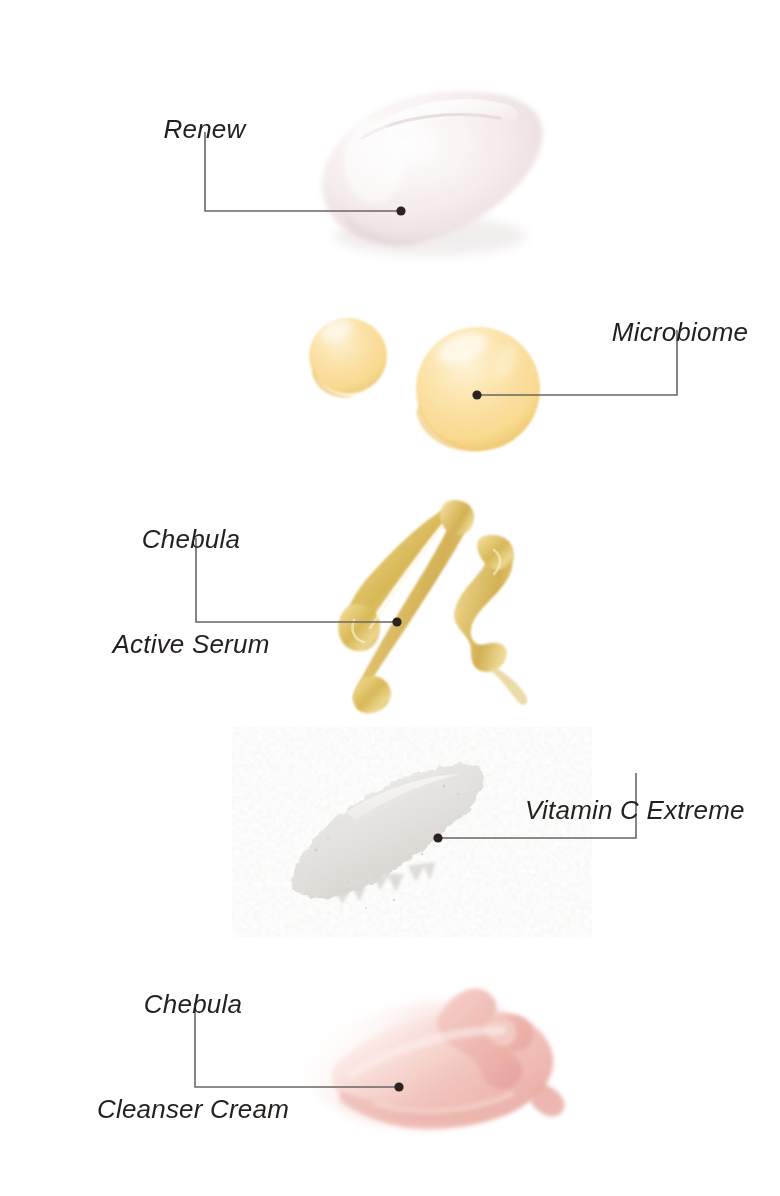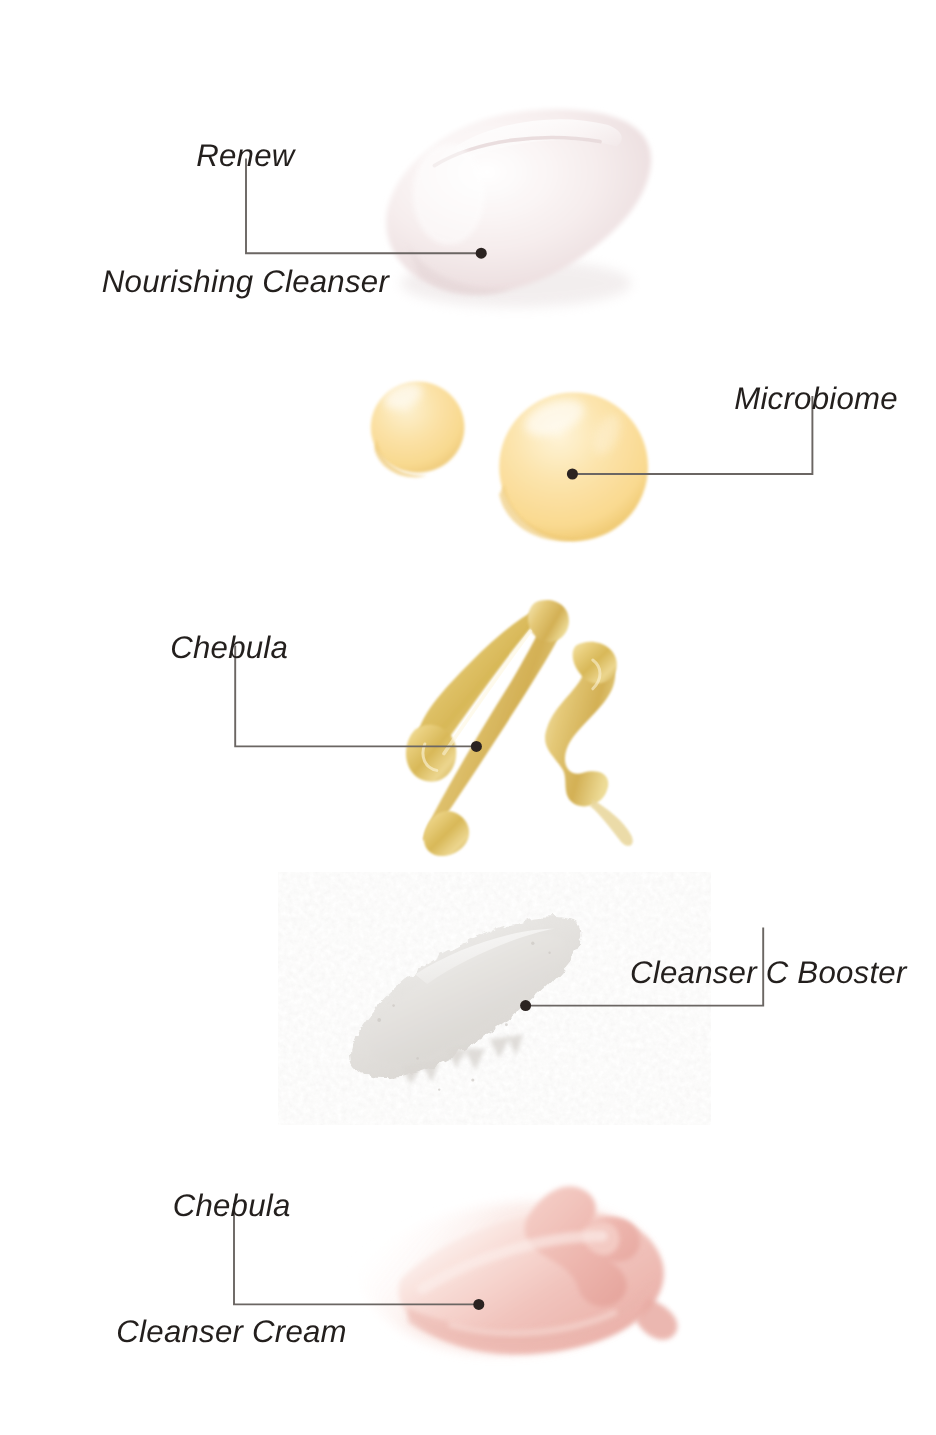--- a/index.html
+++ b/index.html
@@ -359,33 +359,33 @@
       <circle cx="400" cy="838" r="4.6" fill="#2b2321"></circle>
     </g>
     <g>
       <polyline points="157,1003 157,1087 361,1087" fill="none" stroke="#6b6663" stroke-width="1.6"></polyline>
       <circle cx="361" cy="1087" r="4.6" fill="#2b2321"></circle>
     </g>
   </svg>
 
   <div class="label center" style="left:33px; top:42px; width:267px;">
     <div>Renew</div>
-    <div>Nourishing Cleanser</div>
   </div>
 
   <div class="label center" style="left:528px; top:245px; width:228px;">
     <div>Microbiome</div>
   </div>
 
   <div class="label center" style="left:63px; top:452px; width:180px;">
     <div>Chebula</div>
+    <div>Active Serum</div>
   </div>
 
   <div class="label left" style="left:487px; top:723px; width:248px;">
-    <div>Cleanser C Booster</div>
+    <div>Vitamin C Extreme</div>
   </div>
 
   <div class="label center" style="left:50px; top:917px; width:210px;">
     <div>Chebula</div>
     <div>Cleanser Cream</div>
   </div>
 
 </div>
 
 </body></html>

